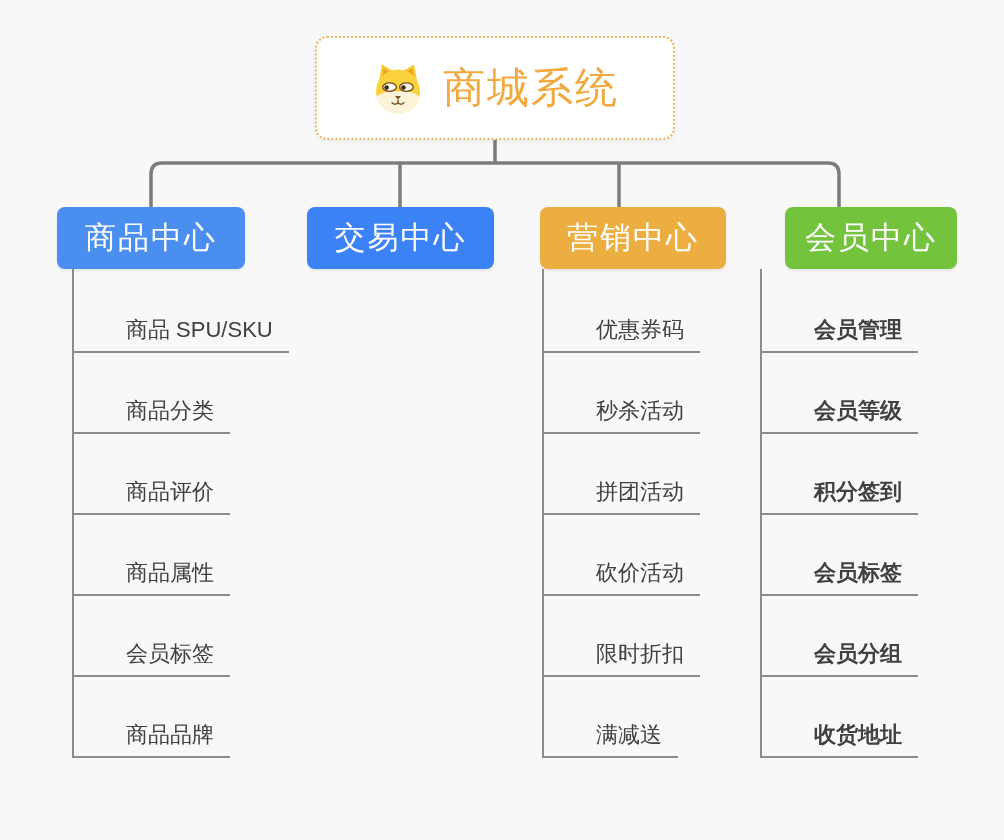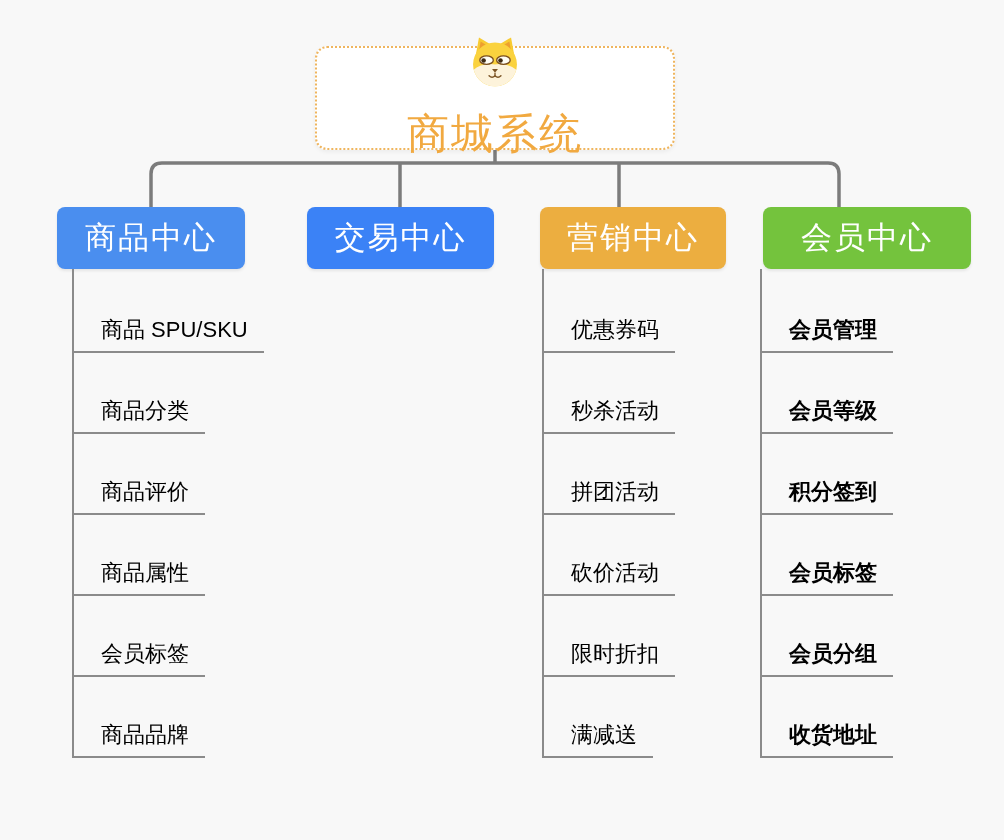--- a/index.html
+++ b/index.html
@@ -16,32 +16,31 @@
   }
   .connectors {
     position: absolute;
     left: 0; top: 0;
     width: 1004px; height: 840px;
     pointer-events: none;
   }
   
   .root-node {
     position: absolute;
-    left: 315px; top: 46px;
+    left: 315px; top: 36px;
     width: 360px; height: 104px;
     box-sizing: border-box;
     background: #FFFFFF;
     border: 2px dotted #EFB55E;
     border-radius: 12px;
     display: flex;
     align-items: center;
     justify-content: center;
     gap: 18px;
     box-shadow: 0 2px 4px rgba(0,0,0,0.05);
-    flex-direction: column;
   }
   .root-icon { width: 54px; height: 54px; flex: 0 0 auto; }
   .root-title {
     font-size: 42px;
     color: #F1A940;
     letter-spacing: 2px;
     white-space: nowrap;
   }
   
   .branch-box {
@@ -55,21 +54,21 @@
     justify-content: center;
     color: #FFFFFF;
     font-size: 31px;
     letter-spacing: 2px;
     box-shadow: 0 2px 3px rgba(0,0,0,0.08);
     cursor: default;
   }
   .branch-box.b1 { left: 57px;  width: 188px; }
   .branch-box.b2 { left: 307px; width: 187px; }
   .branch-box.b3 { left: 540px; width: 186px; }
-  .branch-box.b4 { left: 763px; width: 208px; }
+  .branch-box.b4 { left: 785px; width: 172px; }
   
   .branch-children {
     position: absolute;
     top: 269px;
     border-left: 2.5px solid #8B8B8B;
     display: flex;
     flex-direction: column;
   }
   .branch-children.c1 { left: 72px; }
   .branch-children.c2 { left: 322px; }
@@ -78,23 +77,23 @@
   .leaf {
     height: 81px;
     display: flex;
     align-items: flex-end;
   }
   .leaf:first-child { height: 84px; }
   .leaf-label {
     display: inline-block;
     white-space: nowrap;
     border-bottom: 2px solid #8B8B8B;
-    padding: 0 16px 6px 27px;
+    padding: 0 16px 6px 52px;
     font-size: 22px;
-    color: #000000;
+    color: #404040;
   }
 </style>
 </head>
 <body>
 
 <div class="canvas">
 
   <svg class="connectors" viewBox="0 0 1004 840" xmlns="http://www.w3.org/2000/svg">
     <g fill="none" stroke="#7C7C7C" stroke-width="3.5">
       <path d="M495 140 L495 164"></path>

